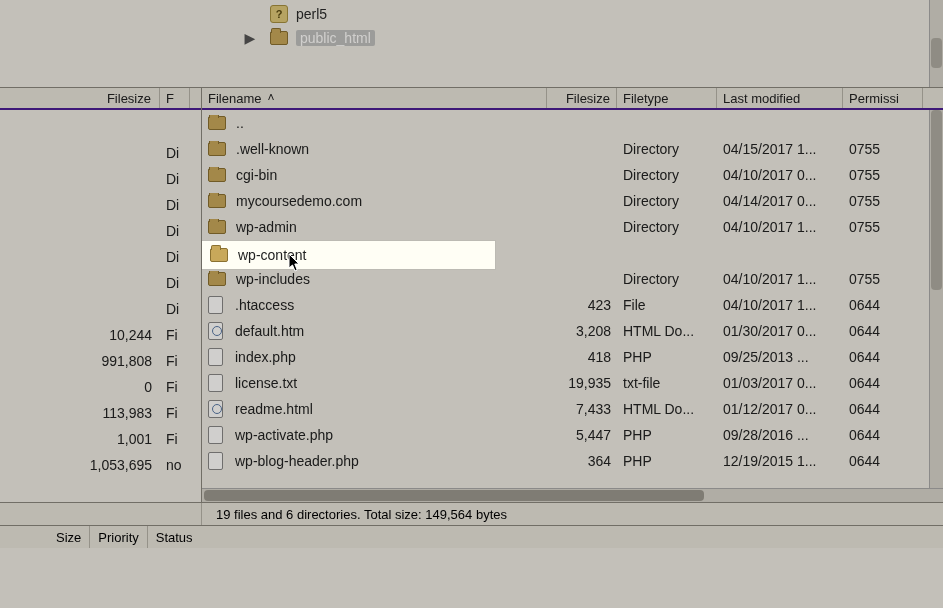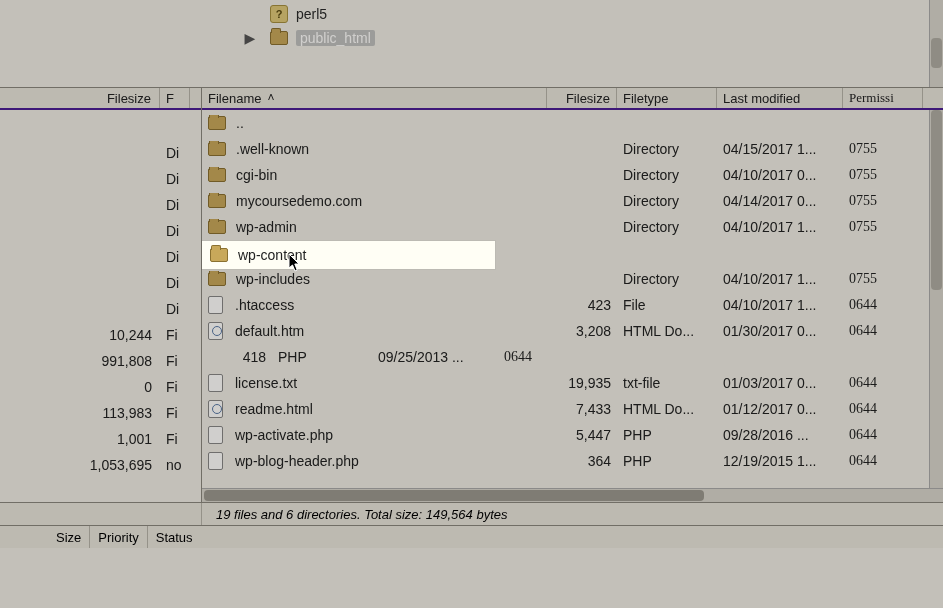--- a/index.html
+++ b/index.html
@@ -40,21 +40,21 @@
 
   
   .list-left .hcell.fs, .list-left .cell.fs { width: 160px; text-align:right; justify-content:flex-end; padding-right:8px; }
   .list-left .hcell.ft, .list-left .cell.ft { width: 30px; }
 
   
   .list-right .hcell.name, .list-right .cell.name { width: 345px; display:flex; align-items:center; }
   .list-right .hcell.size, .list-right .cell.size { width: 70px; text-align:right; justify-content:flex-end; padding-right:6px; }
   .list-right .hcell.type, .list-right .cell.type { width: 100px; }
   .list-right .hcell.mod,  .list-right .cell.mod  { width: 126px; }
-  .list-right .hcell.perm, .list-right .cell.perm { width: 80px; font-family: Liberation Serif, serif; }
+  .list-right .hcell.perm, .list-right .cell.perm { width: 80px; }
 
   .icon-folder { width:18px; height:14px; background:#c8a85a; border:1px solid #8a7030; border-radius:2px; margin-right:10px; flex-shrink:0; position:relative; }
   .icon-folder::before { content:""; position:absolute; top:-4px; left:0; width:8px; height:4px; background:#c8a85a; border:1px solid #8a7030; border-bottom:none; border-radius:2px 2px 0 0; }
   .icon-file { width:15px; height:18px; background:#fff; border:1px solid #888; border-radius:2px; margin-right:12px; flex-shrink:0; position:relative; }
   .icon-file.html::after { content:""; position:absolute; top:3px; left:3px; width:8px; height:8px; border:1px solid #5a7aa8; border-radius:50%; }
   .row .name-text { overflow:hidden; text-overflow:ellipsis; }
 
   
   .vscroll { position:absolute; right:0; width:14px; background:#d8d5cd; border-left:1px solid #aaa; }
   .vscroll .thumb { position:absolute; left:1px; right:1px; background:#b0ada4; border-radius:4px; }
@@ -255,20 +255,24 @@
             <div class="cell name">
               <span class="icon-file html"></span>
               <span class="name-text">default.htm</span>
             </div>
             <div class="cell size">3,208</div>
             <div class="cell type">HTML Do...</div>
             <div class="cell mod">01/30/2017 0...</div>
             <div class="cell perm">0644</div>
           </div>
           <div class="row">
+            <div class="cell name">
+              <span class="icon-file"></span>
+              <span class="name-text">index.php</span>
+            </div>
             <div class="cell size">418</div>
             <div class="cell type">PHP</div>
             <div class="cell mod">09/25/2013 ...</div>
             <div class="cell perm">0644</div>
           </div>
           <div class="row">
             <div class="cell name">
               <span class="icon-file"></span>
               <span class="name-text">license.txt</span>
             </div>
@@ -312,21 +316,21 @@
         <div class="thumb" style="left:2px; width:500px;"></div>
       </div>
       <div class="vscroll" style="top:22px;bottom:14px;">
           <div class="thumb" style="top:0;height:180px;"></div>
         </div>
     </div>
   </div>
 
   <div class="status-row">
     <div style="width:202px;border-right:1px solid #b7b4ab;height:100%"></div>
-    <div style="padding-left:14px;font-style:italic;">19 files and 6 directories. Total size: 149,564 bytes</div>
+    <div style="padding-left:14px;">19 files and 6 directories. Total size: 149,564 bytes</div>
   </div>
 
   <div class="bottom-header">
     <div style="width:48px"></div>
     <div class="bh">Size</div>
     <div class="bh">Priority</div>
     <div class="bh" style="border-right:none">Status</div>
   </div>
   <div class="bottom-pane"></div>
 </div>

